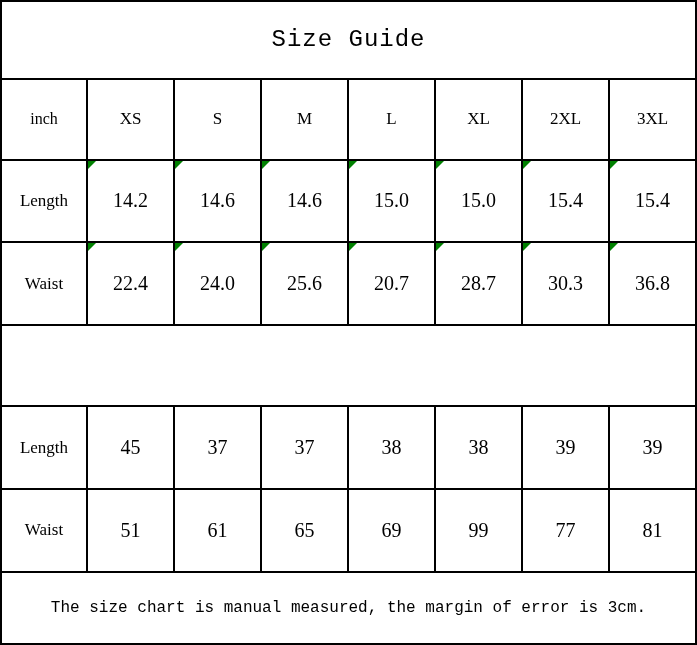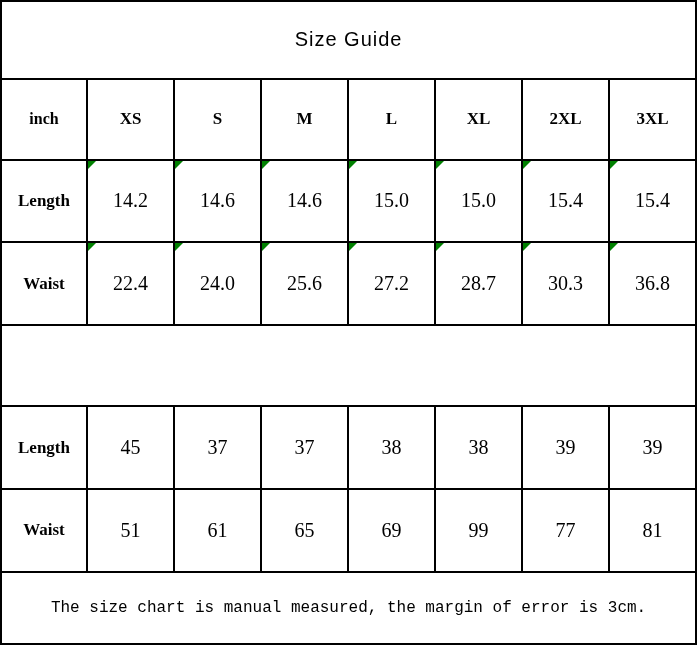--- a/index.html
+++ b/index.html
@@ -28,29 +28,29 @@
     padding: 0;
     position: relative;
     color: #000000;
     background: #ffffff;
     overflow: hidden;
   }
   col.label-col { width: 86px; }
   col.data-col  { width: 87px; }
 
   .title-cell {
-    font-family: Liberation Sans, sans-serif;
-    font-size: 20px;
+    font-family: Liberation Mono, monospace;
+    font-size: 24px;
     font-weight: normal;
     letter-spacing: 1px;
     margin-left: 48px;
   }
   .unit-cell, .col-head, .row-label {
     font-family: "Liberation Serif", "DejaVu Serif", serif;
-    font-weight: bold;
+    font-weight: normal;
     font-size: 17px;
   }
   .unit-cell { font-size: 16px; }
   .val-cell {
     font-family: "Liberation Serif", "DejaVu Serif", serif;
     font-weight: normal;
     font-size: 20px;
   }
   .footer-cell {
     font-family: "Liberation Mono", "DejaVu Sans Mono", monospace;
@@ -117,21 +117,21 @@
       <td class="val-cell"><span class="flag"></span><span>15.0</span></td>
       <td class="val-cell"><span class="flag"></span><span>15.4</span></td>
       <td class="val-cell"><span class="flag"></span><span>15.4</span></td>
     </tr>
 
     <tr class="r-waist-in">
       <td class="row-label">Waist</td>
       <td class="val-cell"><span class="flag"></span><span>22.4</span></td>
       <td class="val-cell"><span class="flag"></span><span>24.0</span></td>
       <td class="val-cell"><span class="flag"></span><span>25.6</span></td>
-      <td class="val-cell"><span class="flag"></span><span>27.2</span></td>
+      <td class="val-cell"><span class="flag"></span><span>20.7</span></td>
       <td class="val-cell"><span class="flag"></span><span>28.7</span></td>
       <td class="val-cell"><span class="flag"></span><span>30.3</span></td>
       <td class="val-cell"><span class="flag"></span><span>36.8</span></td>
     </tr>
 
     <tr class="r-spacer">
       <td colspan="8"></td>
     </tr>
 
 

